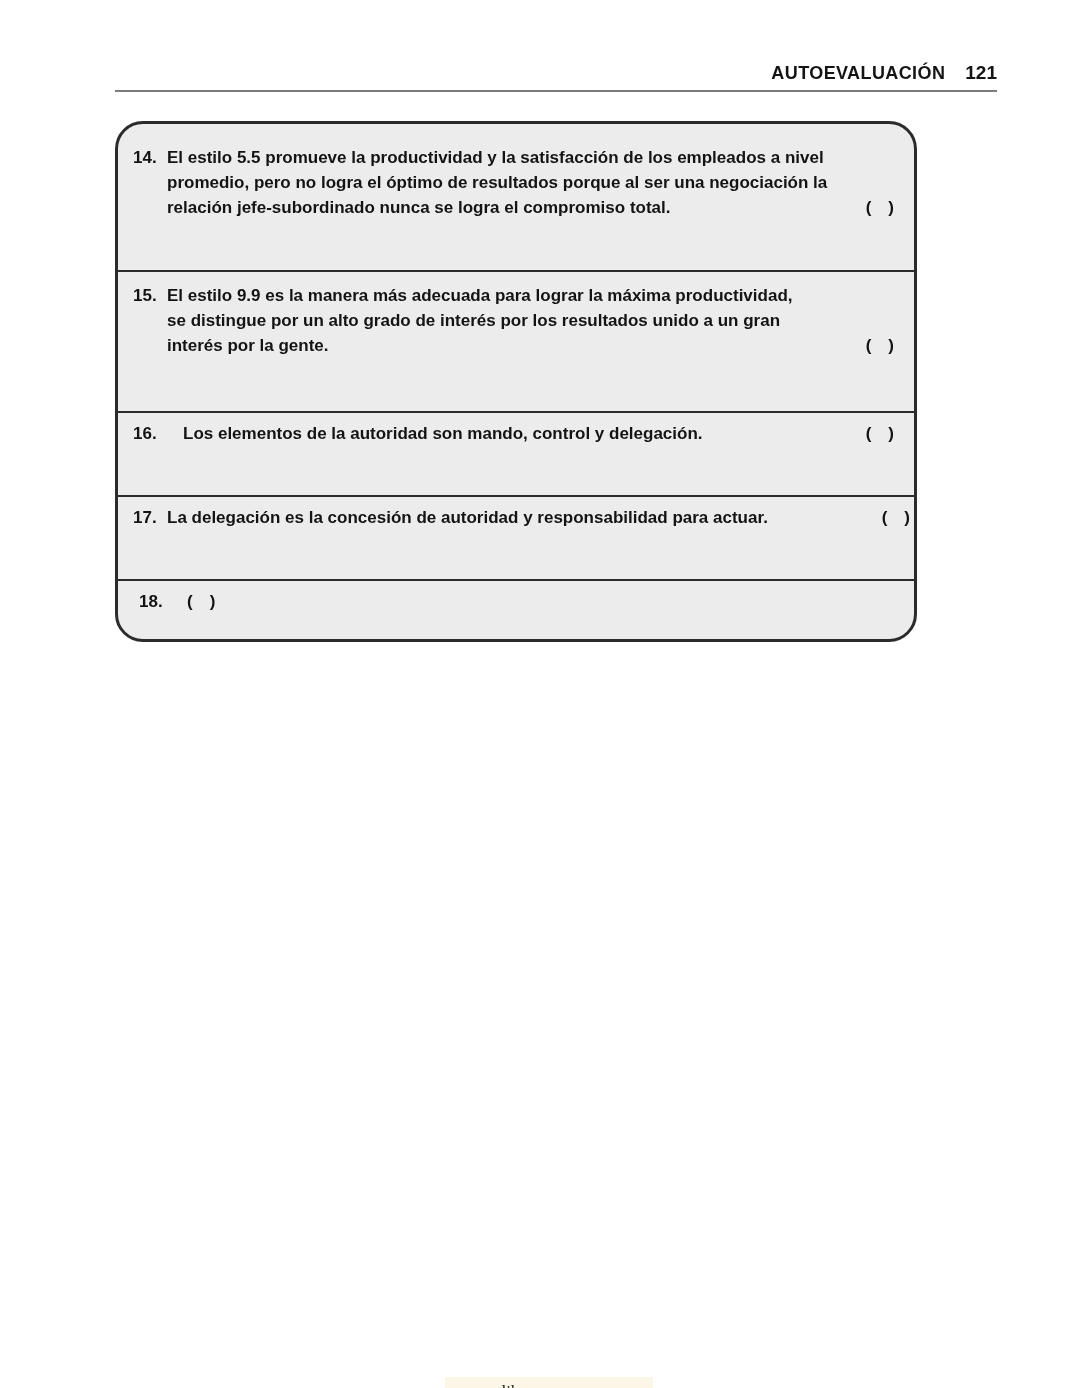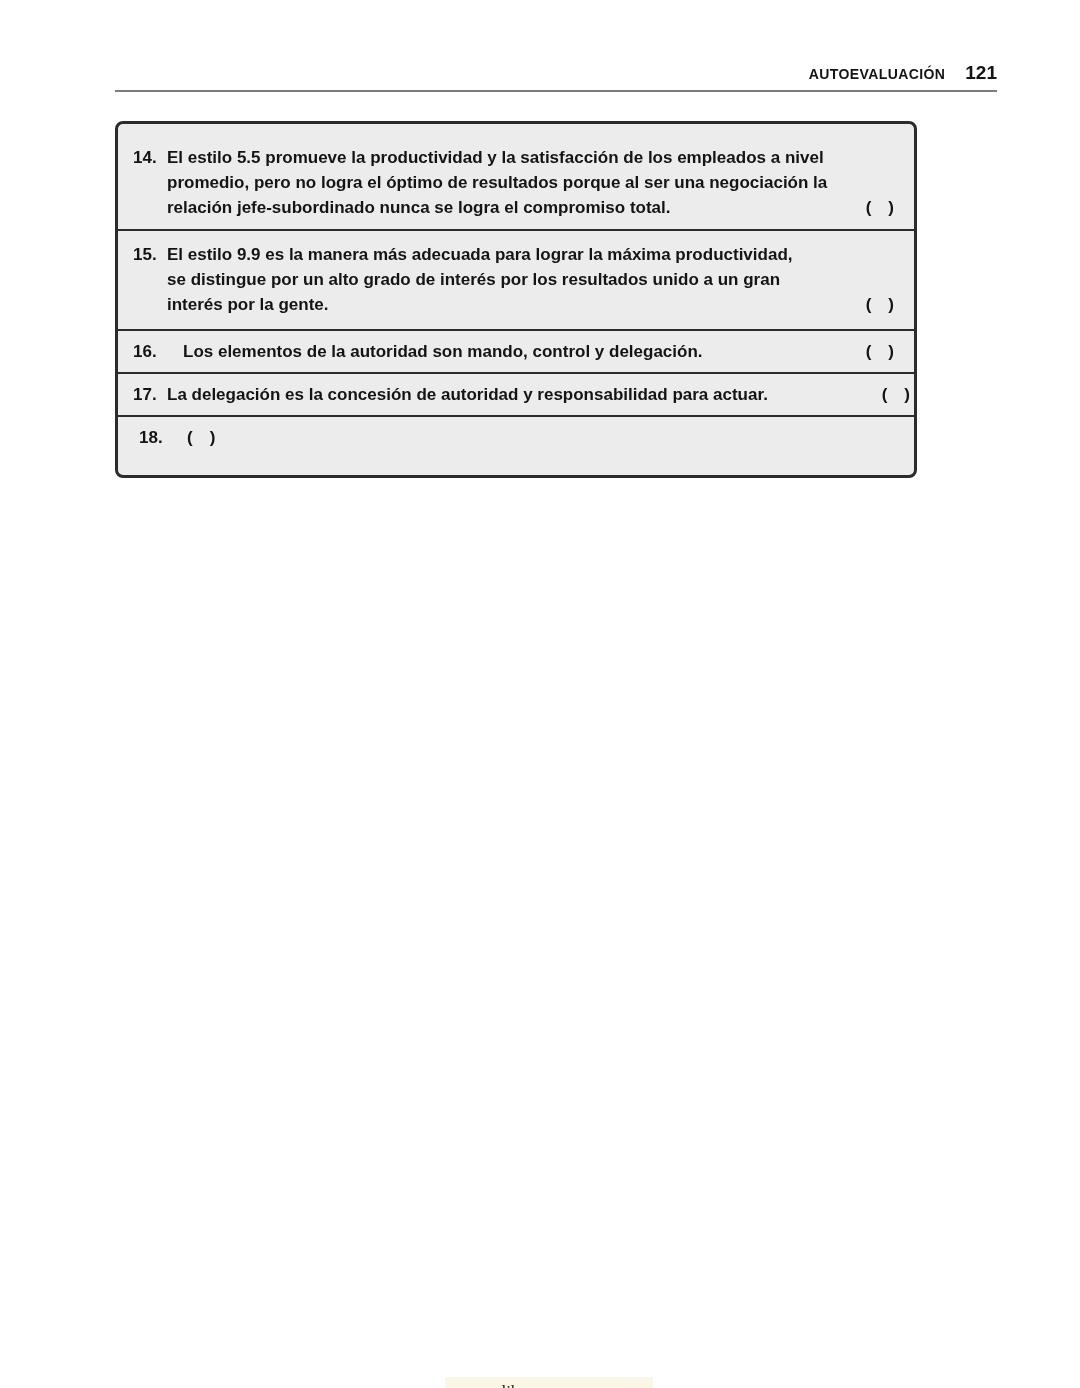--- a/index.html
+++ b/index.html
@@ -20,21 +20,21 @@
     position: absolute;
     top: 62px;
     left: 115px;
     width: 882px;
     display: flex;
     justify-content: flex-end;
     align-items: baseline;
     color: var(--text, #141414);
   }
   .section-label {
-    font-size: 14px;
+    font-size: 18px;
     font-weight: 700;
     letter-spacing: 0.4px;
   }
   .page-number {
     font-size: 19px;
     font-weight: 700;
     margin-left: 20px;
   }
   .header-rule {
     position: absolute;
@@ -46,33 +46,34 @@
   }
   
   .quiz-box {
     position: absolute;
     top: 121px;
     left: 115px;
     width: 802px;
     box-sizing: border-box;
     background: var(--row_bg, #ececec);
     border: 3px solid var(--box_border, #2b2b2b);
-    border-radius: 8px;
+    border-radius: 28px;
     overflow: hidden;
   }
   .quiz-row {
     display: flex;
     align-items: flex-end;
     font-size: 17px;
     line-height: 25px;
     font-weight: 700;
     color: var(--text, #141414);
   }
   .quiz-row + .quiz-row {
     border-top: 2px solid var(--box_border, #2b2b2b);
+    margin-top: 41px;
   }
   .quiz-row .num {
     flex: 0 0 34px;
     align-self: flex-start;
   }
   .quiz-row .txt {
     flex: 1 1 auto;
     white-space: pre-line;
   }
   .quiz-row .ans {

